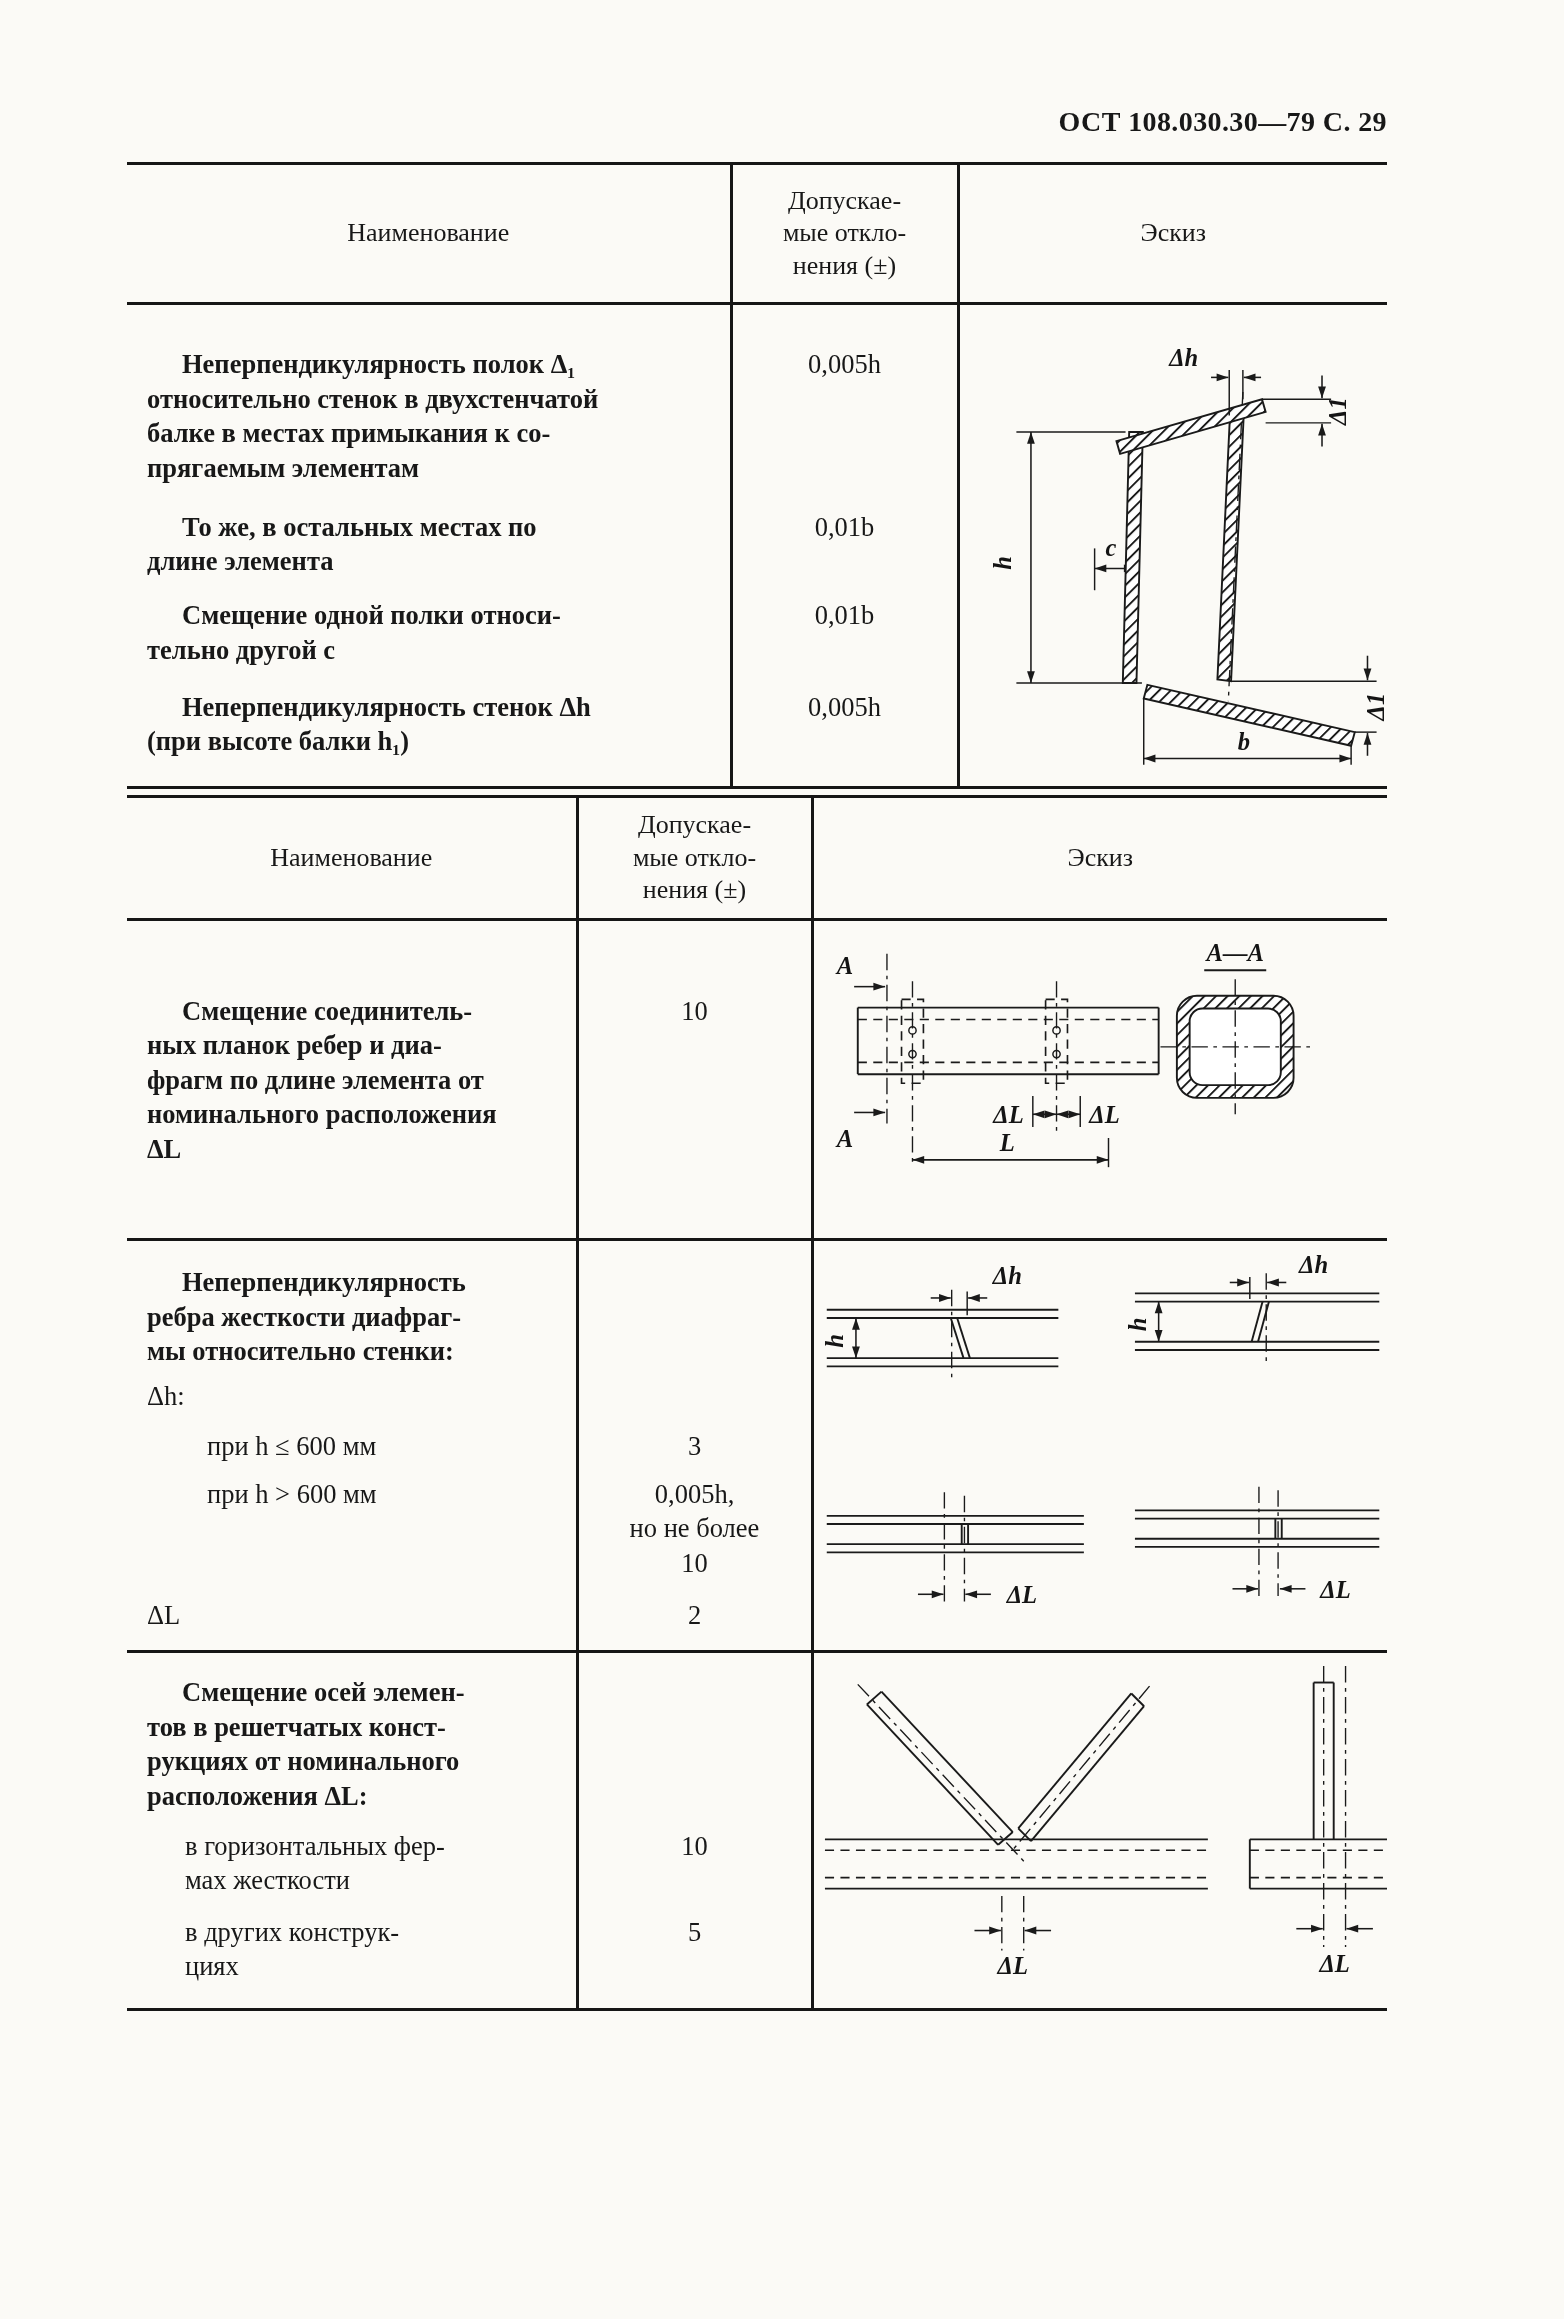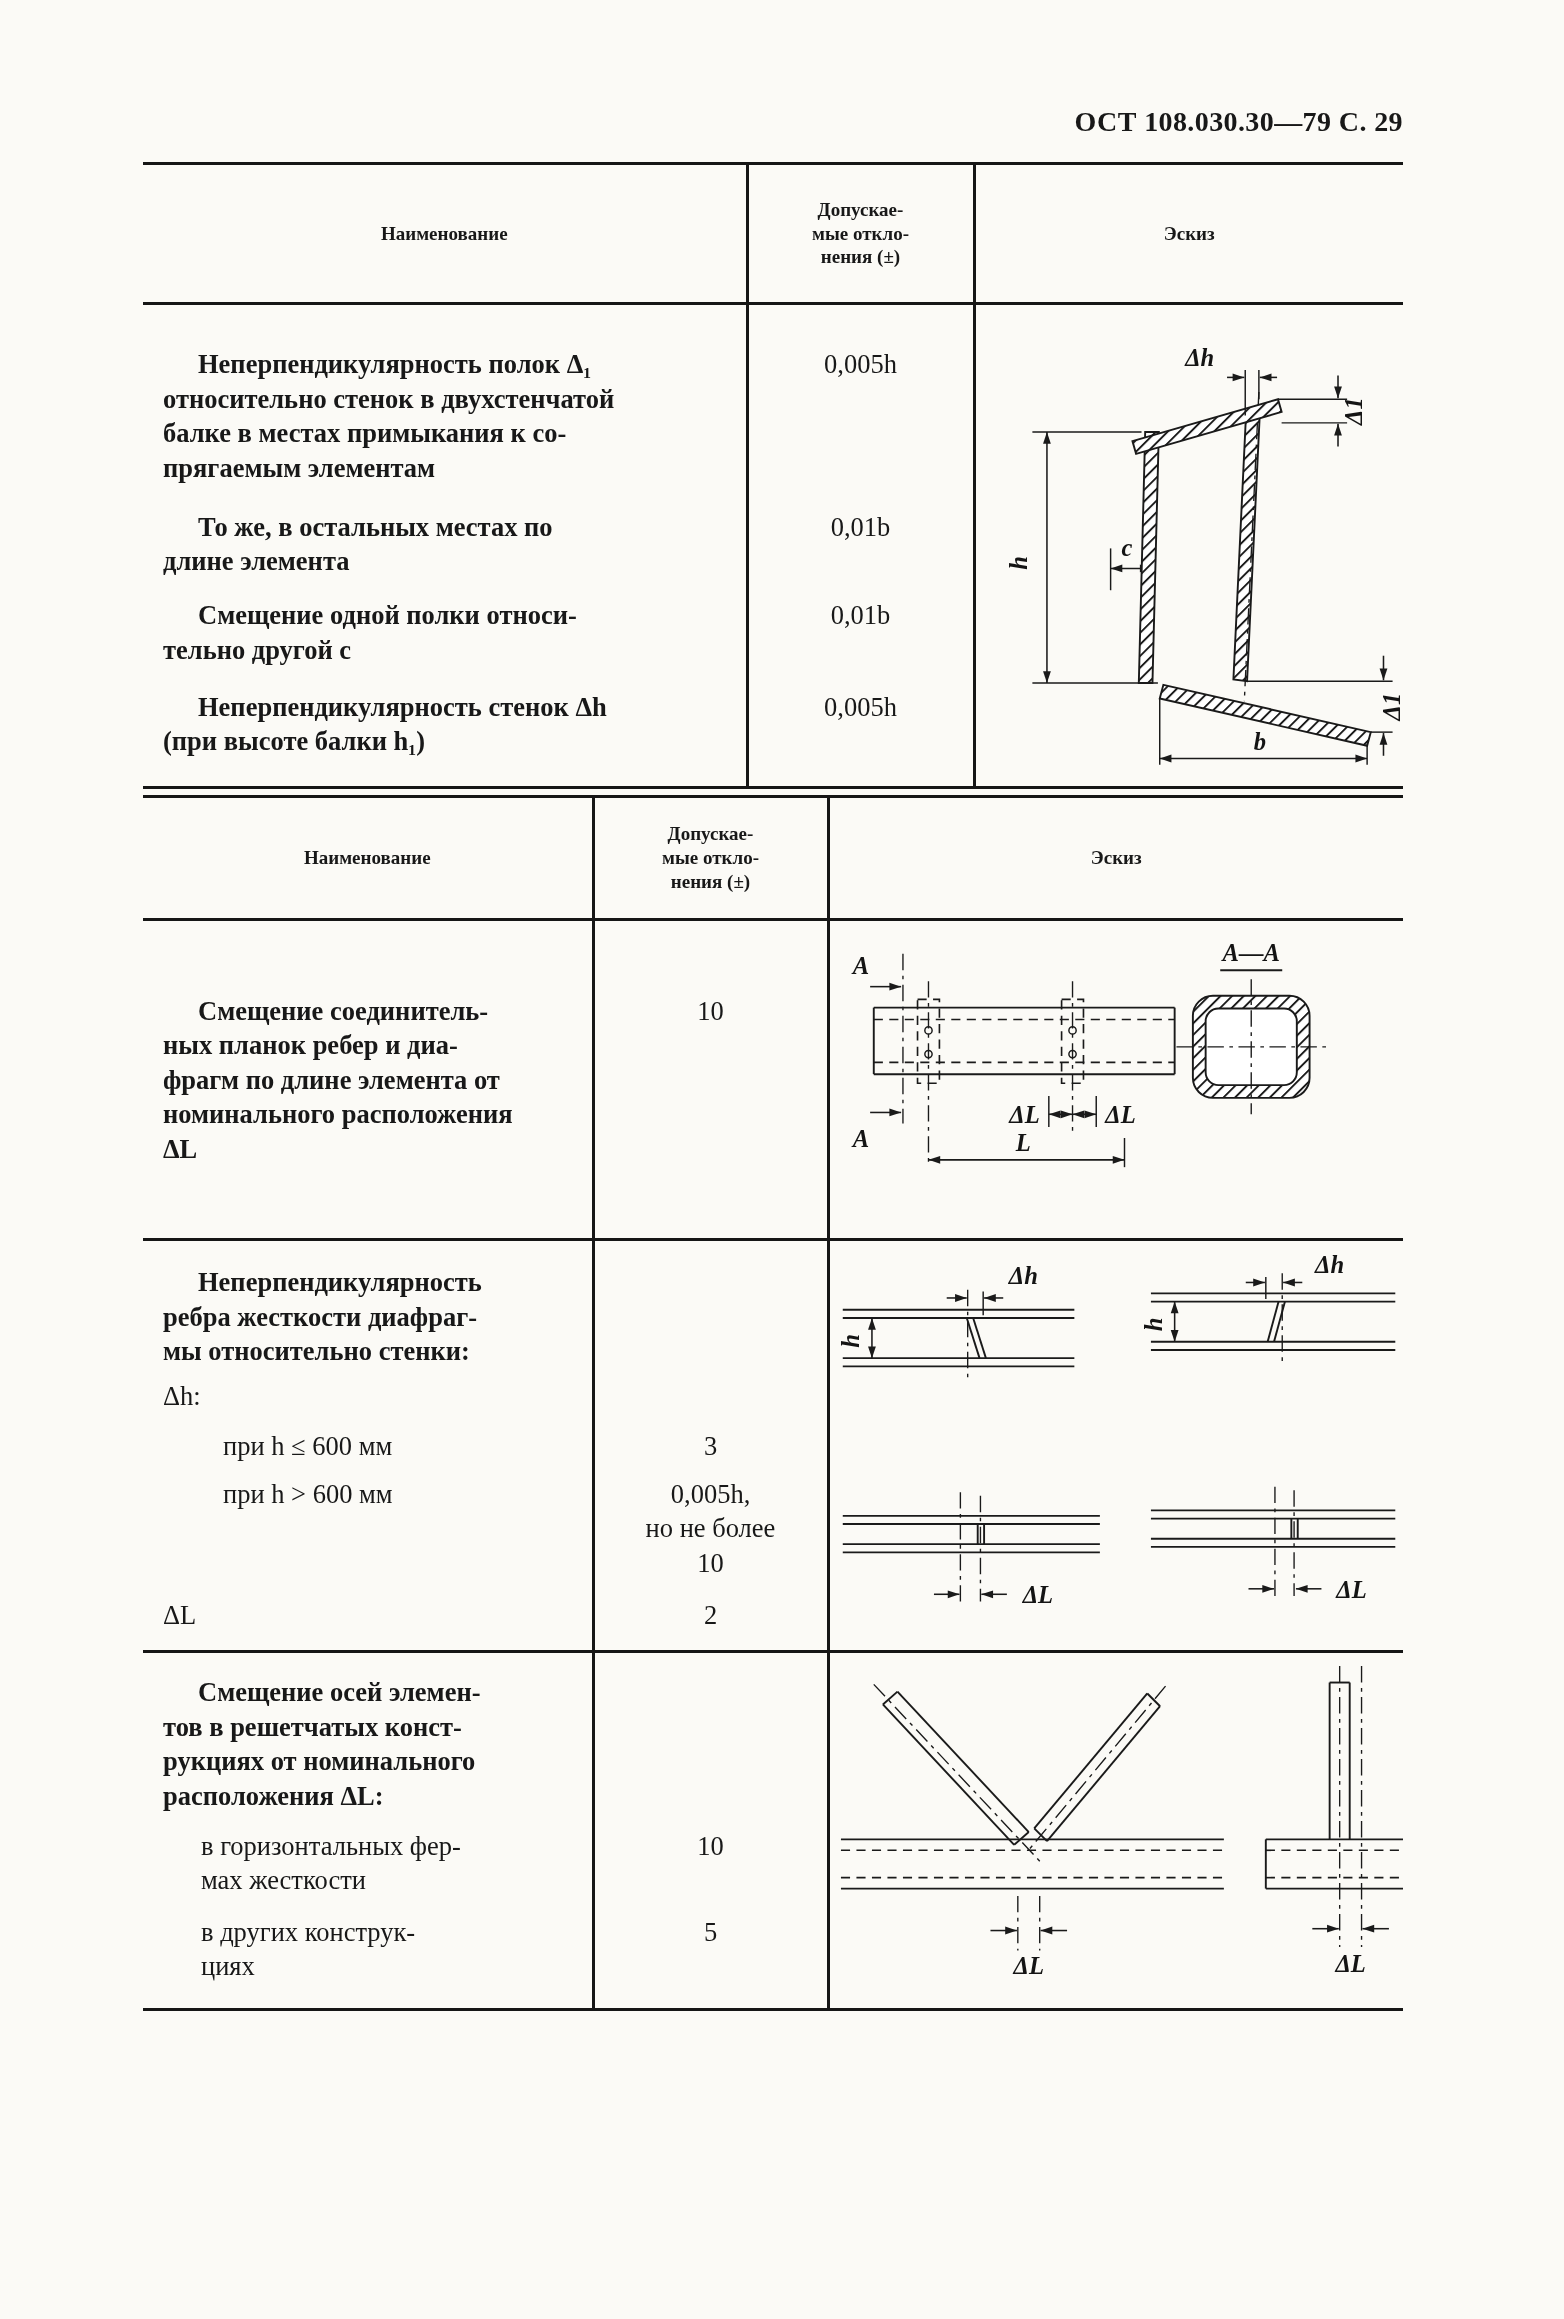--- a/index.html
+++ b/index.html
@@ -2,33 +2,33 @@
 <html style="font-size:14.6px"><head>
 <meta charset="utf-8">
 <style>
   html,body{margin:0;padding:0;}
   body{
     width:1564px;height:2320px;
     background:#fbfaf6;color:#181818;
     font-family:"Liberation Serif","DejaVu Serif",serif;
     position:relative;overflow:hidden;
   }
-  .page{position:absolute;left:143px;top:0;width:1260px;}
+  .page{position:absolute;left:127px;top:0;width:1260px;}
   .hdr{margin-top:106px;text-align:right;font-weight:bold;font-size:28px;letter-spacing:0.4px;}
   .cap{text-align:right;font-style:italic;font-weight:bold;font-size:28px;}
   .cap14{margin-top:55px;}
   .cap15{margin-top:25.6px;}
   .note{margin-top:35px;margin-left:69px;font-weight:bold;font-size:25.6px;}
   .units{margin-top:3.7px;text-align:center;font-weight:bold;font-size:25.6px;}
   table{border-collapse:collapse;width:1260px;table-layout:fixed;}
   .t14{margin-top:24px;}
   .t15{margin-top:5.5px;}
   table{border-top:3.7px solid #161616;border-bottom:3.7px solid #161616;}
   th{border-bottom:3.7px solid #161616;vertical-align:middle;text-align:center;
-     font-weight:bold;font-size:19px;line-height:1.25;padding:9.1px 5.5px;}
+     font-weight:normal;font-size:26px;line-height:1.25;padding:9.1px 5.5px;}
   .t14 th{height:119px;}
   .t15 th{height:102px;}
   td{vertical-align:top;font-size:26.5px;line-height:1.3;}
   .vr{border-right:3.7px solid #161616;}
   .gs > td{border-top:3.7px solid #161616;}
   .ws{white-space:pre-line;}
   .name-cell{padding-left:20px;padding-right:12.8px;}
   .ind{text-indent:35px;font-weight:bold;}
   .tol-cell{text-align:center;}
   .sk-cell{padding:0 !important;vertical-align:middle;}

